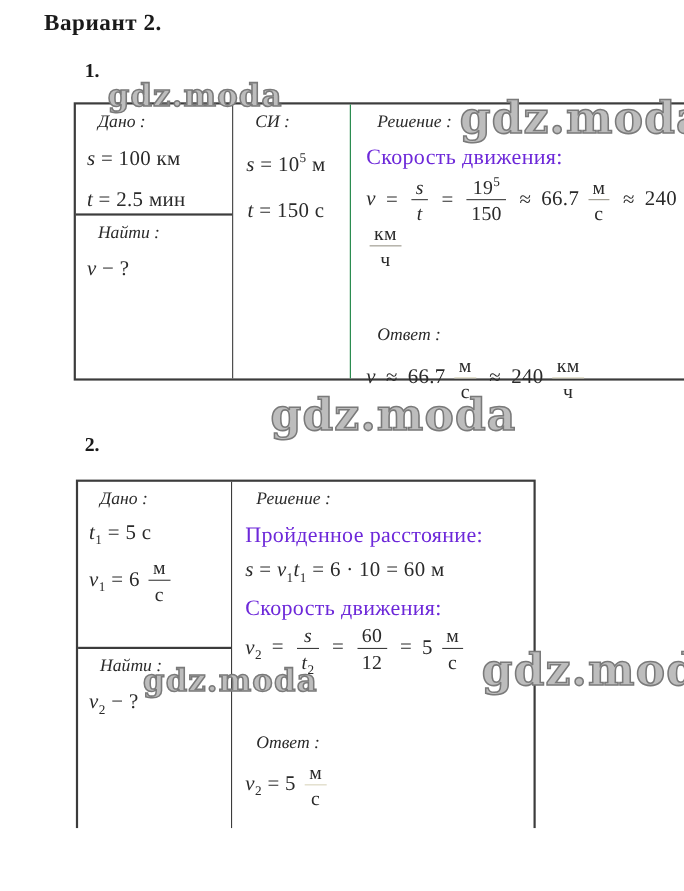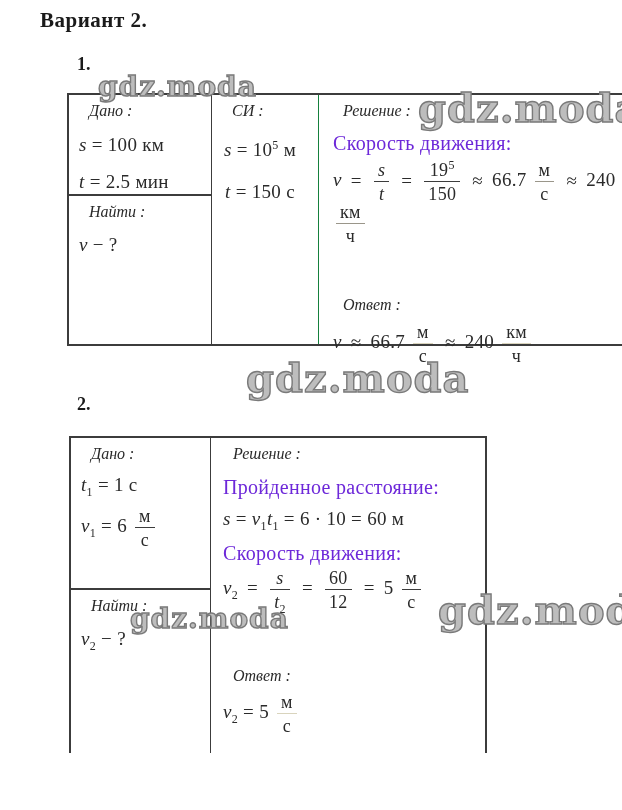--- a/index.html
+++ b/index.html
@@ -133,21 +133,21 @@
     </div>
   </div>
 
   <div class="pnum p2num">2.</div>
 
   <div class="stable table2">
 
     <div class="col t2c1">
       <div class="dano-box">
         <div class="label">Дано :</div>
-        <div class="math"><span class="v">t</span><sub>1</sub><span> = 1 с</span></div>
+        <div class="math"><span class="v">t</span><sub>1</sub><span> = 5 с</span></div>
         <div class="math"><span class="v">v</span><sub>1</sub><span> = 6</span>
           <span class="frac"><span class="num">м</span><span class="den">с</span></span>
         </div>
       </div>
       <div class="naiti-box">
         <div class="label">Найти :</div>
         <div class="math"><span class="v">v</span><sub>2</sub><span> − ?</span></div>
       </div>
     </div>
 

